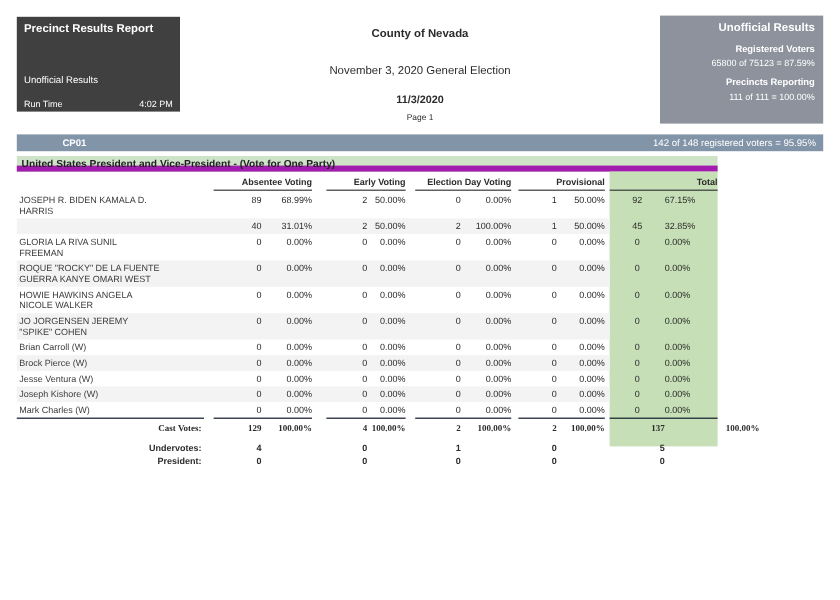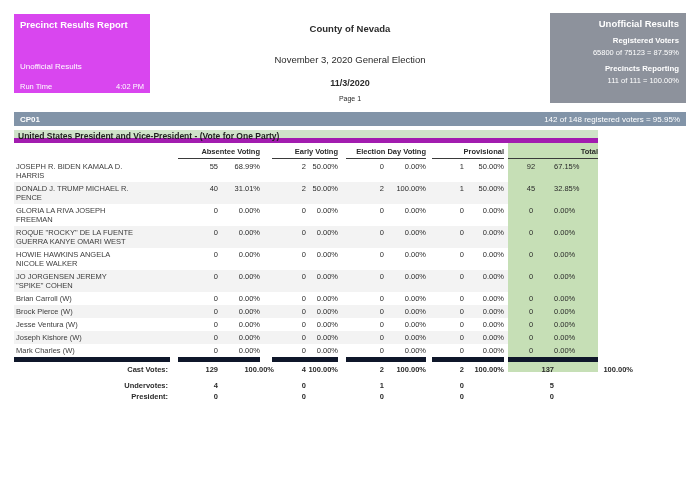--- a/index.html
+++ b/index.html
@@ -3,21 +3,21 @@
 <meta charset="utf-8">
 <style>
   * { margin:0; padding:0; box-sizing:border-box; }
   html,body { background:#ffffff; }
   body { font-family:"Liberation Sans", sans-serif; color:#2b2b2b; }
   .report { position:relative; width:700px; height:500px; background:#fff; overflow:hidden; }
 
   
   .box-left {
     position:absolute; left:14px; top:14px; width:136px; height:79px;
-    background:#d946ef; color:#fff; padding:5px 6px; font-size:7.5px;
+    background:#404040; color:#fff; padding:5px 6px; font-size:7.5px;
   }
   .box-left .title { font-size:9.5px; font-weight:bold; }
   .box-left .subtitle { position:absolute; left:6px; top:48px; font-size:8px; }
   .box-left .runrow { position:absolute; left:6px; right:6px; display:flex; justify-content:space-between; font-size:7.5px; }
   .box-left .runrow.time { top:68px; }
   .box-left .runrow.date { top:79px; }
 
   .box-center { position:absolute; left:200px; top:13px; width:300px; text-align:center; }
   .box-center .county { font-size:9.5px; font-weight:bold; margin-top:10px; }
   .box-center .election { font-size:9.5px; margin-top:20px; }
@@ -31,21 +31,21 @@
   .box-right .title { font-size:9.5px; font-weight:bold; }
   .box-right .lbl { font-size:7.8px; font-weight:bold; margin-top:7px; }
   .box-right .val { font-size:7.5px; margin-top:3px; }
 
   
   .cp-bar {
     position:absolute; left:14px; top:112px; width:672px; height:14px;
     background:#8294a8; color:#fff; display:flex; align-items:center;
     justify-content:space-between; padding:0 6px; font-size:8px;
   }
-  .cp-bar .cp-id { font-weight:bold; }
+  .cp-bar .cp-id { font-weight:bold;margin-left:32px; }
 
   
   .contest-bar {
     position:absolute; left:14px; top:130px; width:584px; height:13px;
     background:#cfe3c9; border-bottom:5px solid #a21caf;
     font-size:8.5px; font-weight:bold; color:#1f1f1f;
     line-height:12px; padding-left:4px;
   }
 
   
@@ -85,26 +85,26 @@
   .c13 { grid-column:13; text-align:right; }
   .c14 { grid-column:14; text-align:right; }
   .c16 { grid-column:16; text-align:center; }
   .c17 { grid-column:17; text-align:left; }
 
   
   .sumrow { font-size:7.5px; font-weight:bold; line-height:9px; }
   .sumrow .glabel { grid-column:1/3; text-align:right; padding-right:2px; padding-top:3px; }
   .grp { display:grid; padding-top:3px; }
   .grp > span { text-align:right; }
-  .g-abs { grid-column:4/6; grid-template-columns:40px 42px;gap:14px; }
+  .g-abs { grid-column:4/6; grid-template-columns:40px 42px; }
   .g-early { grid-column:7/9; grid-template-columns:34px 32px; }
   .g-ed { grid-column:10/12; grid-template-columns:38px 42px; }
   .g-prov { grid-column:13/15; grid-template-columns:32px 40px; }
   .g-tot { grid-column:16/18; grid-template-columns:46px 44px;gap:35px; }
-  .cast .glabel, .cast .grp { border-top:5px solid #0f172a; }
+  .cast .glabel, .cast .grp { border-top:1px solid #0f172a;font-family:Liberation Serif, serif; }
   .cast { min-height:14px; }
   .spacer { height:6px; }
   .uo { min-height:11px; }
   .uo .glabel, .uo .grp { padding-top:1px; }
 </style>
 </head>
 <body>
 
 <div class="report">
 
@@ -153,49 +153,48 @@
         <div class="hspan hg-ed">Election Day Voting</div>
         <div class="hspan hg-prov">Provisional</div>
         <div class="hspan hg-tot">Total</div>
       </div>
 
       <div id="rows-host">
           <div class="grid row">
             <div class="rowbg"></div>
             <div class="cell c1">JOSEPH R. BIDEN KAMALA D. HARRIS</div>
             <div class="cell c2"></div>
-            <div class="cell c4">55</div>
+            <div class="cell c4">89</div>
             <div class="cell c5">68.99%</div>
             <div class="cell c7">2</div>
             <div class="cell c8">50.00%</div>
             <div class="cell c10">0</div>
             <div class="cell c11">0.00%</div>
             <div class="cell c13">1</div>
             <div class="cell c14">50.00%</div>
             <div class="cell c16">92</div>
             <div class="cell c17">67.15%</div>
           </div>
           <div class="grid row alt">
             <div class="rowbg"></div>
-            <div class="cell c1">DONALD J. TRUMP MICHAEL R. PENCE</div>
             <div class="cell c2"></div>
             <div class="cell c4">40</div>
             <div class="cell c5">31.01%</div>
             <div class="cell c7">2</div>
             <div class="cell c8">50.00%</div>
             <div class="cell c10">2</div>
             <div class="cell c11">100.00%</div>
             <div class="cell c13">1</div>
             <div class="cell c14">50.00%</div>
             <div class="cell c16">45</div>
             <div class="cell c17">32.85%</div>
           </div>
           <div class="grid row">
             <div class="rowbg"></div>
-            <div class="cell c1">GLORIA LA RIVA JOSEPH FREEMAN</div>
+            <div class="cell c1">GLORIA LA RIVA SUNIL FREEMAN</div>
             <div class="cell c2"></div>
             <div class="cell c4">0</div>
             <div class="cell c5">0.00%</div>
             <div class="cell c7">0</div>
             <div class="cell c8">0.00%</div>
             <div class="cell c10">0</div>
             <div class="cell c11">0.00%</div>
             <div class="cell c13">0</div>
             <div class="cell c14">0.00%</div>
             <div class="cell c16">0</div>

